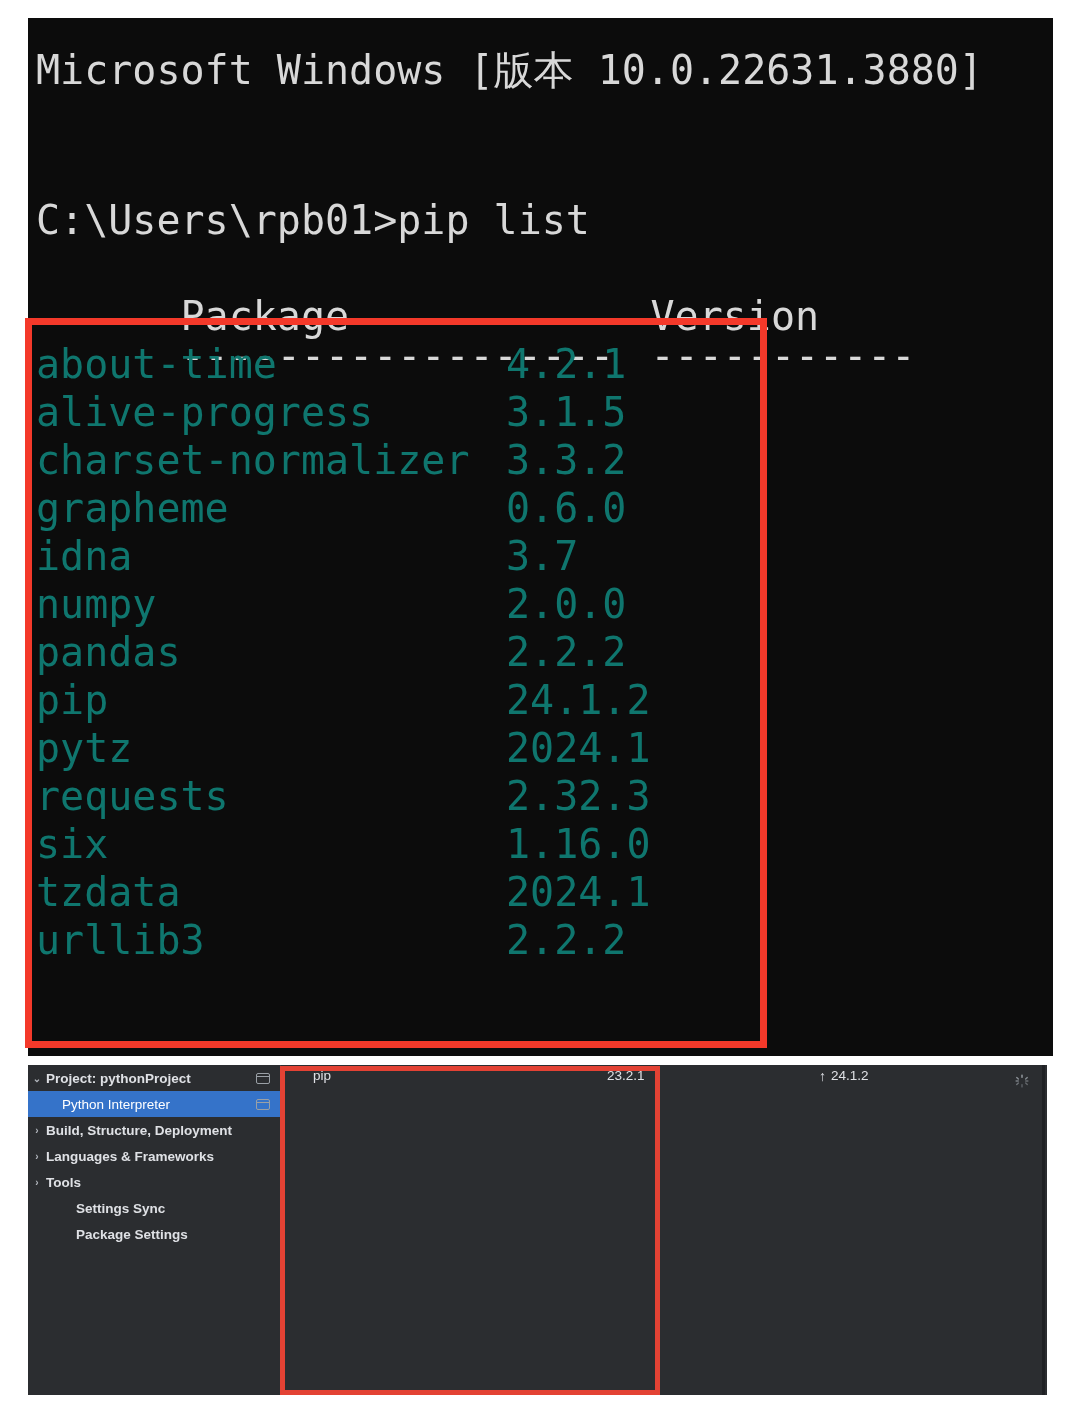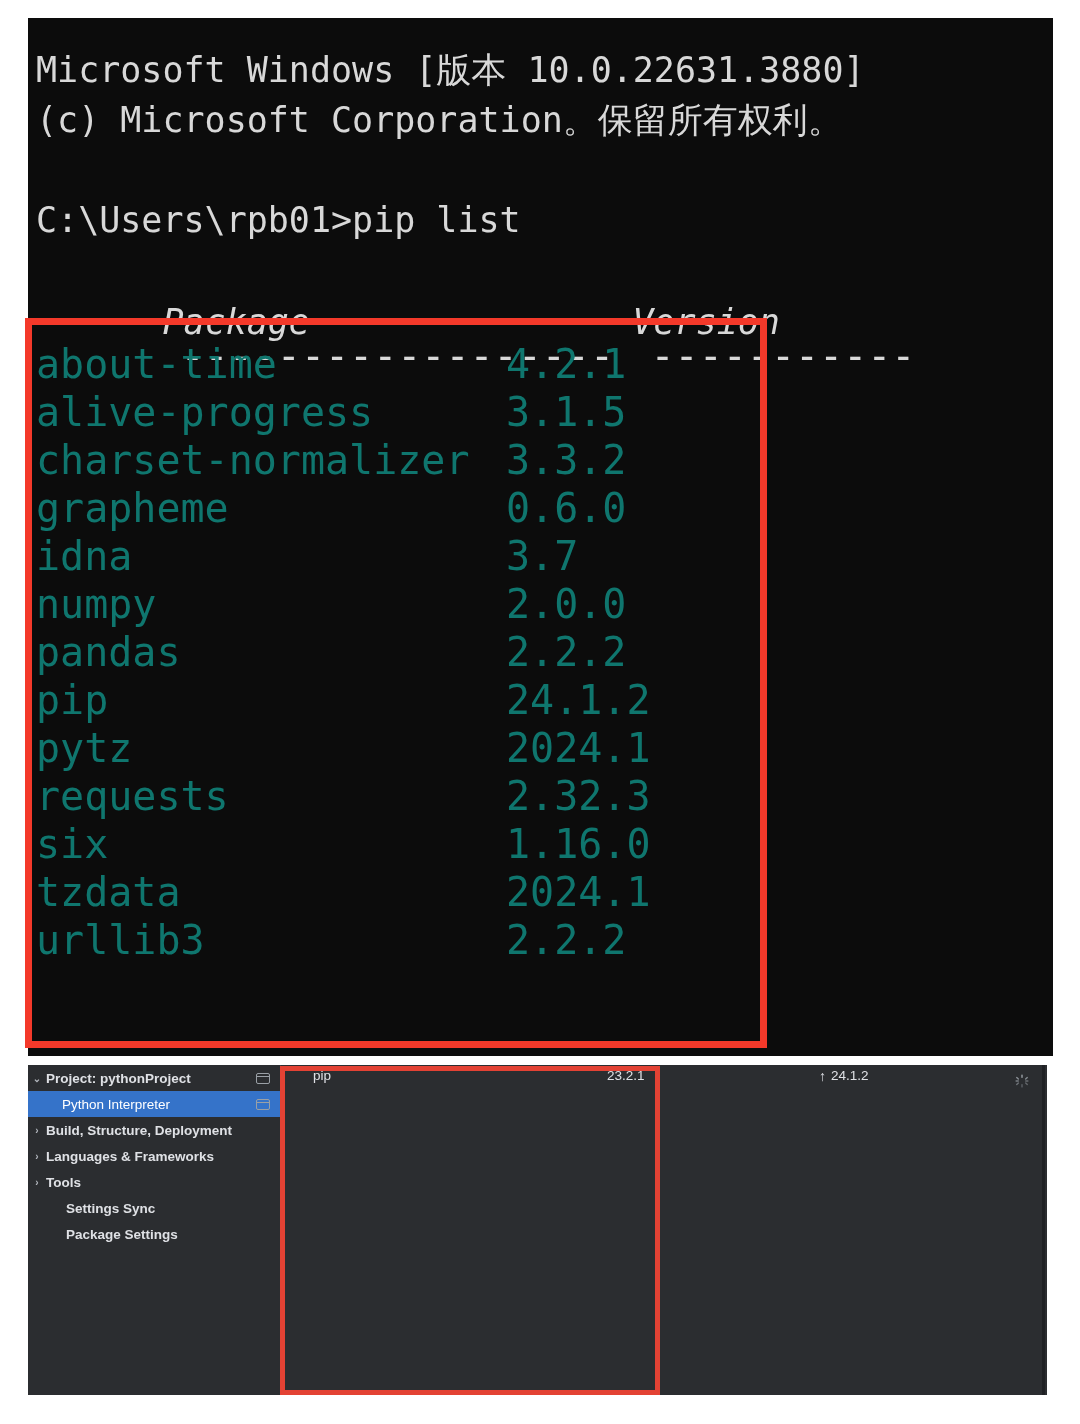--- a/index.html
+++ b/index.html
@@ -29,38 +29,38 @@
     background: #0c0c0c;
     overflow: hidden;
   }
 
   .term-line {
     position: absolute;
     left: 8px;
     white-space: pre;
     color: #d8d8d8;
     font-family: "DejaVu Sans Mono", "Liberation Mono", monospace;
-    font-size: 35px;
+    font-size: 40px;
     line-height: 48px;
     letter-spacing: 0px;
   }
 
   .term-line .colpkg {
     display: inline-block;
     width: 470px;
   }
 
   .term-line .colver {
     display: inline-block;
   }
 
   #term-header-1 { top: 28px; }
   #term-header-2 { top: 78px; }
   #term-prompt   { top: 178px; }
-  #term-colhead  { top: 232px; font-style: italic; }
+  #term-colhead  { top: 226px; }
   #term-sep      { top: 266px; font-size: 40px; }
 
   #pkg-list {
     position: absolute;
     left: 8px;
     top: 322px;
     width: 1010px;
   }
   .pkg-row {
     white-space: pre;
@@ -127,21 +127,21 @@
   }
   .tree-arrow {
     width: 18px;
     min-width: 18px;
     text-align: center;
     font-size: 10px;
     color: #b4b8bf;
     display: inline-block;
   }
   .tree-label { flex: 1 1 auto; }
-  .tree-indent-1 { padding-left: 20px; }
+  .tree-indent-1 { padding-left: 30px; }
   .tree-indent-2 { padding-left: 36px; }
   .mod-icon {
     width: 14px;
     height: 11px;
     margin-right: 10px;
     border: 1.3px solid #9aa0a6;
     border-radius: 2px;
     box-sizing: border-box;
     position: relative;
     flex: 0 0 auto;
@@ -229,21 +229,20 @@
 </style>
 </head>
 <body>
 
 <div id="screen">
 
   <div id="terminal">
 
     <div class="term-line" id="term-header-1">Microsoft Windows [版本 10.0.22631.3880]</div>
 
-    <div class="term-line" id="term-header-2">(c) Microsoft Corporation。保留所有权利。</div>
 
     <div class="term-line" id="term-prompt">C:\Users\rpb01&gt;pip list</div>
 
     <div class="term-line" id="term-colhead">
       <span class="colpkg">Package</span><span class="colver">Version</span>
     </div>
 
     <div class="term-line" id="term-sep">
       <span class="colpkg">------------------</span><span class="colver">-----------</span>
     </div>

